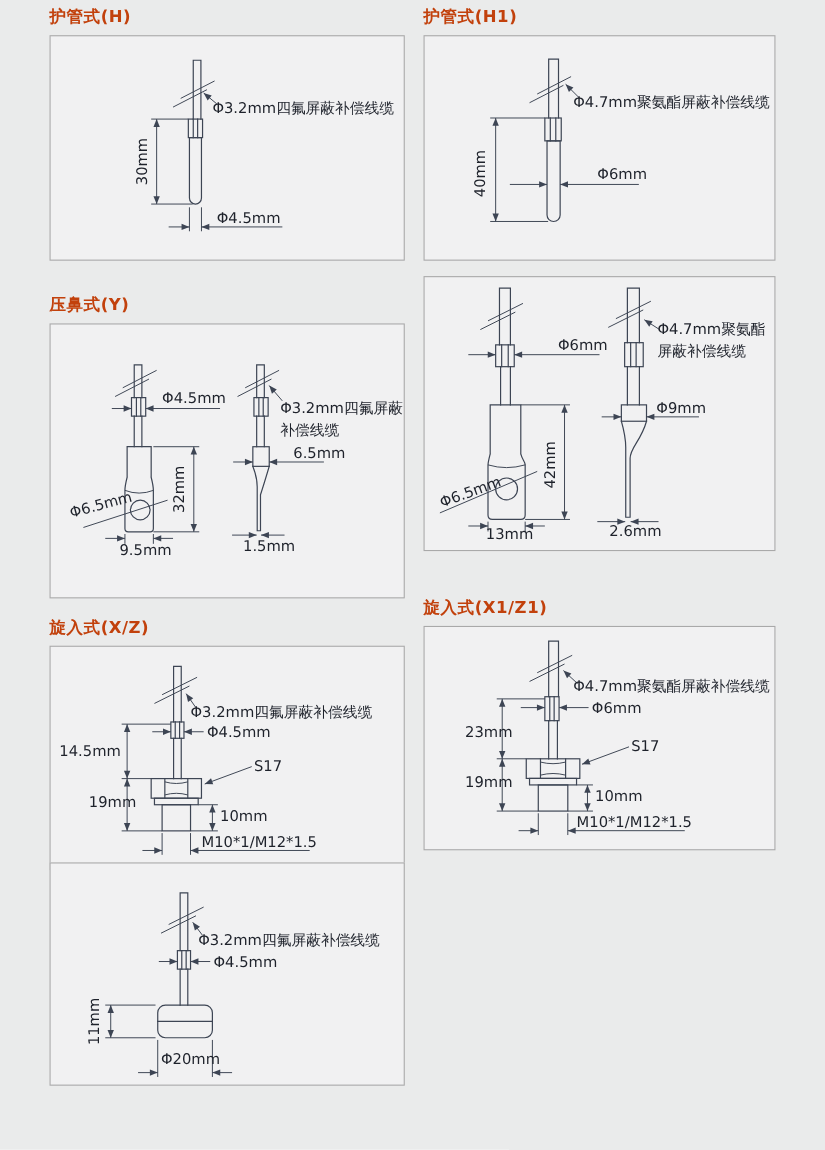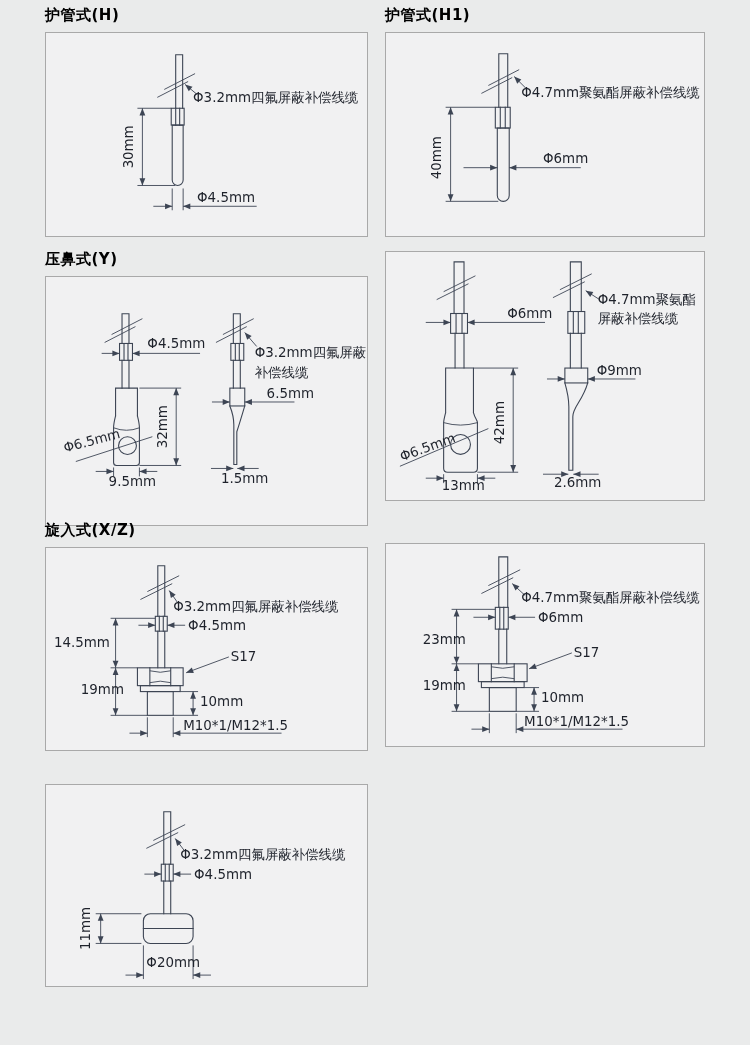--- a/index.html
+++ b/index.html
@@ -3,21 +3,21 @@
 <meta charset="utf-8">
 <style>
   html,body { margin:0; padding:0; }
   .page {
     position:relative; width:750px; height:1045px;
     background:#eaebeb; overflow:hidden;
     font-family:"DejaVu Sans", sans-serif;
   }
   .panel { position:absolute; }
   .title {
-    margin:0 0 7px 0; font-size:15px; font-weight:bold; color:#000000;
+    margin:0 0 7px 0; font-size:15px; font-weight:bold; color:#c2410c;
     letter-spacing:0.5px; line-height:19px;
     font-family:"DejaVu Sans", sans-serif;
   }
   .box { background:#f1f1f2; border:1px solid #a9a9a9; box-sizing:border-box; }
   .box svg { display:block; }
   .ol { fill:none; stroke:#3d4554; stroke-width:1.1; stroke-linecap:square; }
   .dm { fill:none; stroke:#3d4554; stroke-width:0.9; }
   text.t {
     font-size:13.5px; fill:#1e222b;
     font-family:"DejaVu Sans", sans-serif;
@@ -80,21 +80,21 @@
           <line class="dm" x1="65" y1="75" x2="65" y2="170" marker-start="url(#ar)" marker-end="url(#ar)"></line>
           <text class="t" text-anchor="middle" transform="translate(55,126) rotate(-90)">40mm</text>
           <line class="dm" x1="78" y1="136" x2="112" y2="136" marker-end="url(#ar)"></line>
           <line class="dm" x1="196" y1="136" x2="124" y2="136" marker-end="url(#ar)"></line>
           <text class="t" x="158" y="131">Φ6mm</text>
         </g>
       </svg>
     </div>
   </div>
 
-  <div class="panel" style="left:45px; top:250px; width:323px;">
+  <div class="panel" style="left:45px; top:268px; width:323px;">
     <h2 class="title">压鼻式(Y)</h2>
     <div class="box" style="width:323px; height:250px;">
       <svg width="321" height="248" viewBox="0 0 323 250" preserveAspectRatio="none">
         <g>
           <path class="ol" d="M76.5,67 V37 M83.5,67 V37 M76.5,37 H83.5"></path>
           <path class="dm" d="M66,58 L97,42 M59,66 L90,50"></path>
           <rect class="ol" x="74" y="67" width="13" height="17"></rect>
           <path class="ol" d="M78.5,67 V84 M82.5,67 V84"></path>
           <path class="ol" d="M76.5,84 V112 M83.5,84 V112"></path>
           <path class="ol" d="M70,112 H92 M70,112 V140 M92,112 V140 M70,140 C68.5,146 68,148 68,152 M92,140 C93.5,146 94,148 94,152 M68,152 V187 Q68,190 71,190 H91 Q94,190 94,187 V152"></path>
@@ -183,21 +183,21 @@
           <line class="dm" x1="251" y1="128" x2="203" y2="128" marker-end="url(#ar)"></line>
           <text class="t" x="212" y="124">Φ9mm</text>
           <line class="dm" x1="158" y1="224" x2="183.5" y2="224" marker-end="url(#ar)"></line>
           <line class="dm" x1="214" y1="224" x2="188.5" y2="224" marker-end="url(#ar)"></line>
           <text class="t" x="169" y="237">2.6mm</text>
         </g>
       </svg>
     </div>
   </div>
 
-  <div class="panel" style="left:45px; top:521px; width:352px;">
+  <div class="panel" style="left:45px; top:561px; width:352px;">
     <h2 class="title">旋入式(X/Z)</h2>
     <div class="box" style="width:323px; height:204px;">
       <svg width="321" height="202" viewBox="0 0 323 204" preserveAspectRatio="none">
         <g>
           <path class="ol" d="M112.5,69 V18 M119.5,69 V18 M112.5,18 H119.5"></path>
           <path class="dm" d="M102,44 L134,28 M95,52 L127,36"></path>
           <rect class="ol" x="110" y="69" width="12" height="15"></rect>
           <path class="ol" d="M114,69 V84 M118,69 V84"></path>
           <path class="ol" d="M112.5,84 V121 M119.5,84 V121"></path>
           <rect class="ol" x="92" y="121" width="46" height="18"></rect>
@@ -226,20 +226,21 @@
           <path class="dm" d="M102,171 V191 M128,171 V191"></path>
           <line class="dm" x1="84" y1="187" x2="102" y2="187" marker-end="url(#ar)"></line>
           <line class="dm" x1="237" y1="187" x2="128" y2="187" marker-end="url(#ar)"></line>
           <text class="t" x="138" y="184">M10*1/M12*1.5</text>
         </g>
       </svg>
     </div>
   </div>
 
   <div class="panel" style="left:385px; top:543px; width:320px;">
+    <h2 class="title">旋入式(X1/Z1)</h2>
     <div class="box" style="width:320px; height:204px;">
       <svg width="318" height="202" viewBox="0 0 320 204" preserveAspectRatio="none">
         <g>
           <path class="ol" d="M113.5,64 V13 M122.5,64 V13 M113.5,13 H122.5"></path>
           <path class="dm" d="M103,42 L135,26 M96,50 L128,34"></path>
           <rect class="ol" x="110" y="64" width="13" height="22"></rect>
           <path class="ol" d="M114.5,64 V86 M118.5,64 V86"></path>
           <path class="ol" d="M113.5,86 V121 M121.5,86 V121"></path>
           <rect class="ol" x="93" y="121" width="49" height="18"></rect>
           <path class="ol" d="M106,121 V139 M129,121 V139"></path>

